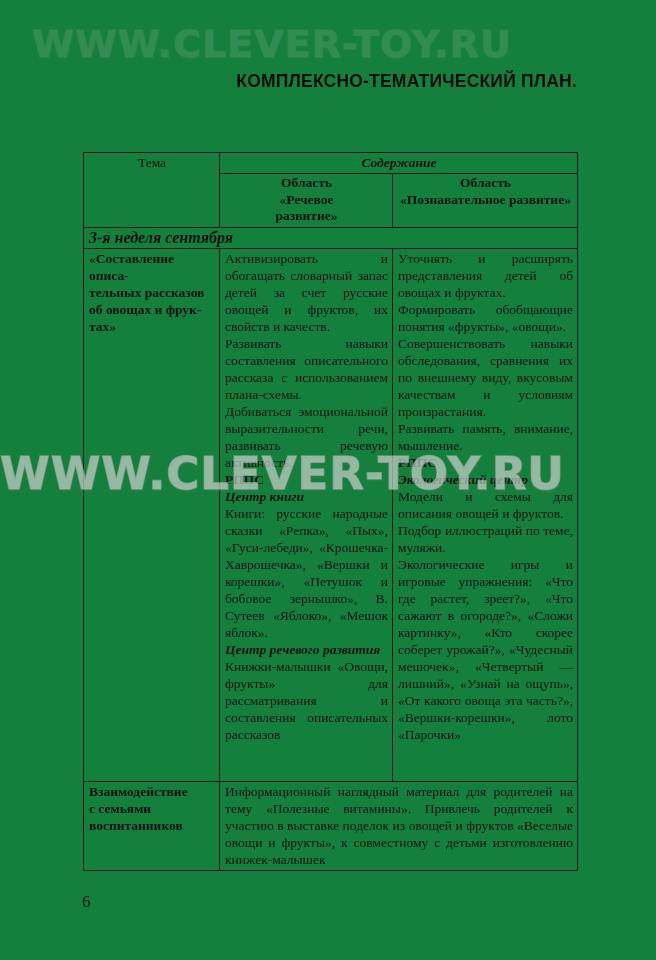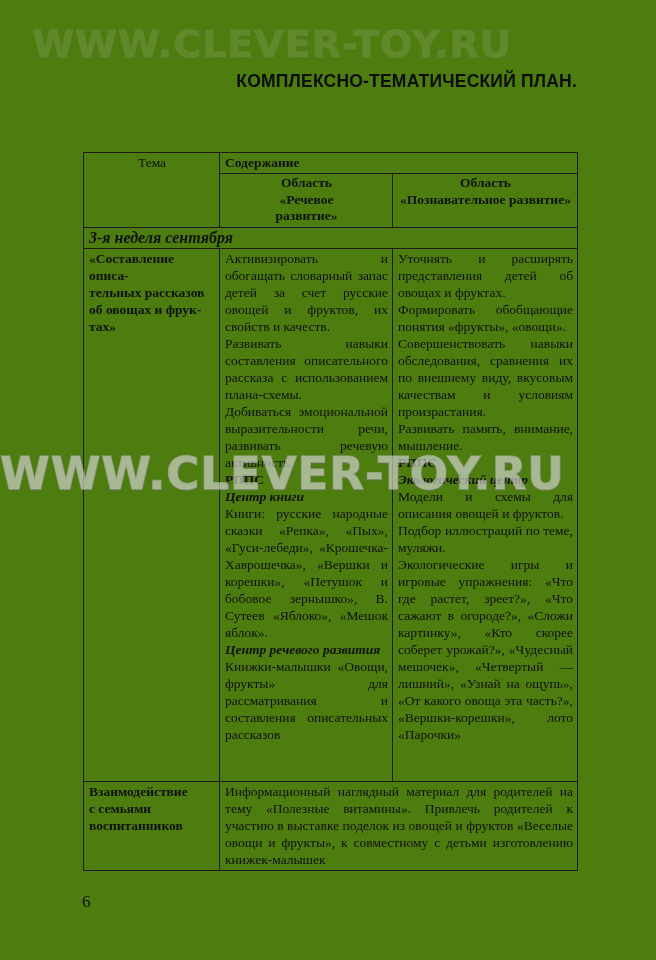--- a/index.html
+++ b/index.html
@@ -1,19 +1,19 @@
 <!DOCTYPE html>
 <html lang="ru"><head>
 <meta charset="utf-8">
 <style>
   html,body{margin:0;padding:0;background:#ffffff;}
   .page{
     position:relative;
     width:656px;height:960px;
-    background:#4d7c0f;
+    background:#15803d;
     font-family:"Liberation Serif", serif;
     color:#111;
     overflow:hidden;
   }
   .page-title{
     position:absolute;
     top:71px;right:79px;
     font-family:"Liberation Sans", sans-serif;
     font-weight:bold;
     font-size:17.5px;
@@ -45,21 +45,21 @@
     font-size:13.5px;
     line-height:17px;
   }
   table.plan td{
     border:1px solid #1c1c1c;
     vertical-align:top;
     padding:1px 4px 1px 5px;
     overflow:hidden;
   }
   col.c1{width:136px;} col.c2{width:173px;} col.c3{width:185px;}
-  td.hdr-content{ text-align:left; font-weight:bold; padding-right:5px; height:18px; vertical-align:middle;}
+  td.hdr-content{ text-align:center; font-weight:bold; padding-right:5px; height:18px; vertical-align:middle;font-style:italic;}
   td.hdr-theme{ text-align:center; vertical-align:middle; font-weight:normal; }
   td.hdr-area{ text-align:center; vertical-align:middle; font-weight:bold; height:51px; white-space:pre-line; line-height:16.5px;}
   td.week{ font-weight:bold; font-style:italic; height:18px; padding-left:4px; font-size:16px;margin-left:43px;}
   td.theme-cell{ font-weight:bold; white-space:pre-line; }
   tr.main-row td{ height:530px; }
   tr.family-row td{ height:86px; }
   td.family-theme{ font-weight:bold; white-space:pre-line; }
   .just p{ margin:0; text-align:justify; }
   p.b{ font-weight:bold; text-align:left; }
   p.bi{ font-weight:bold; font-style:italic; text-align:left; }

